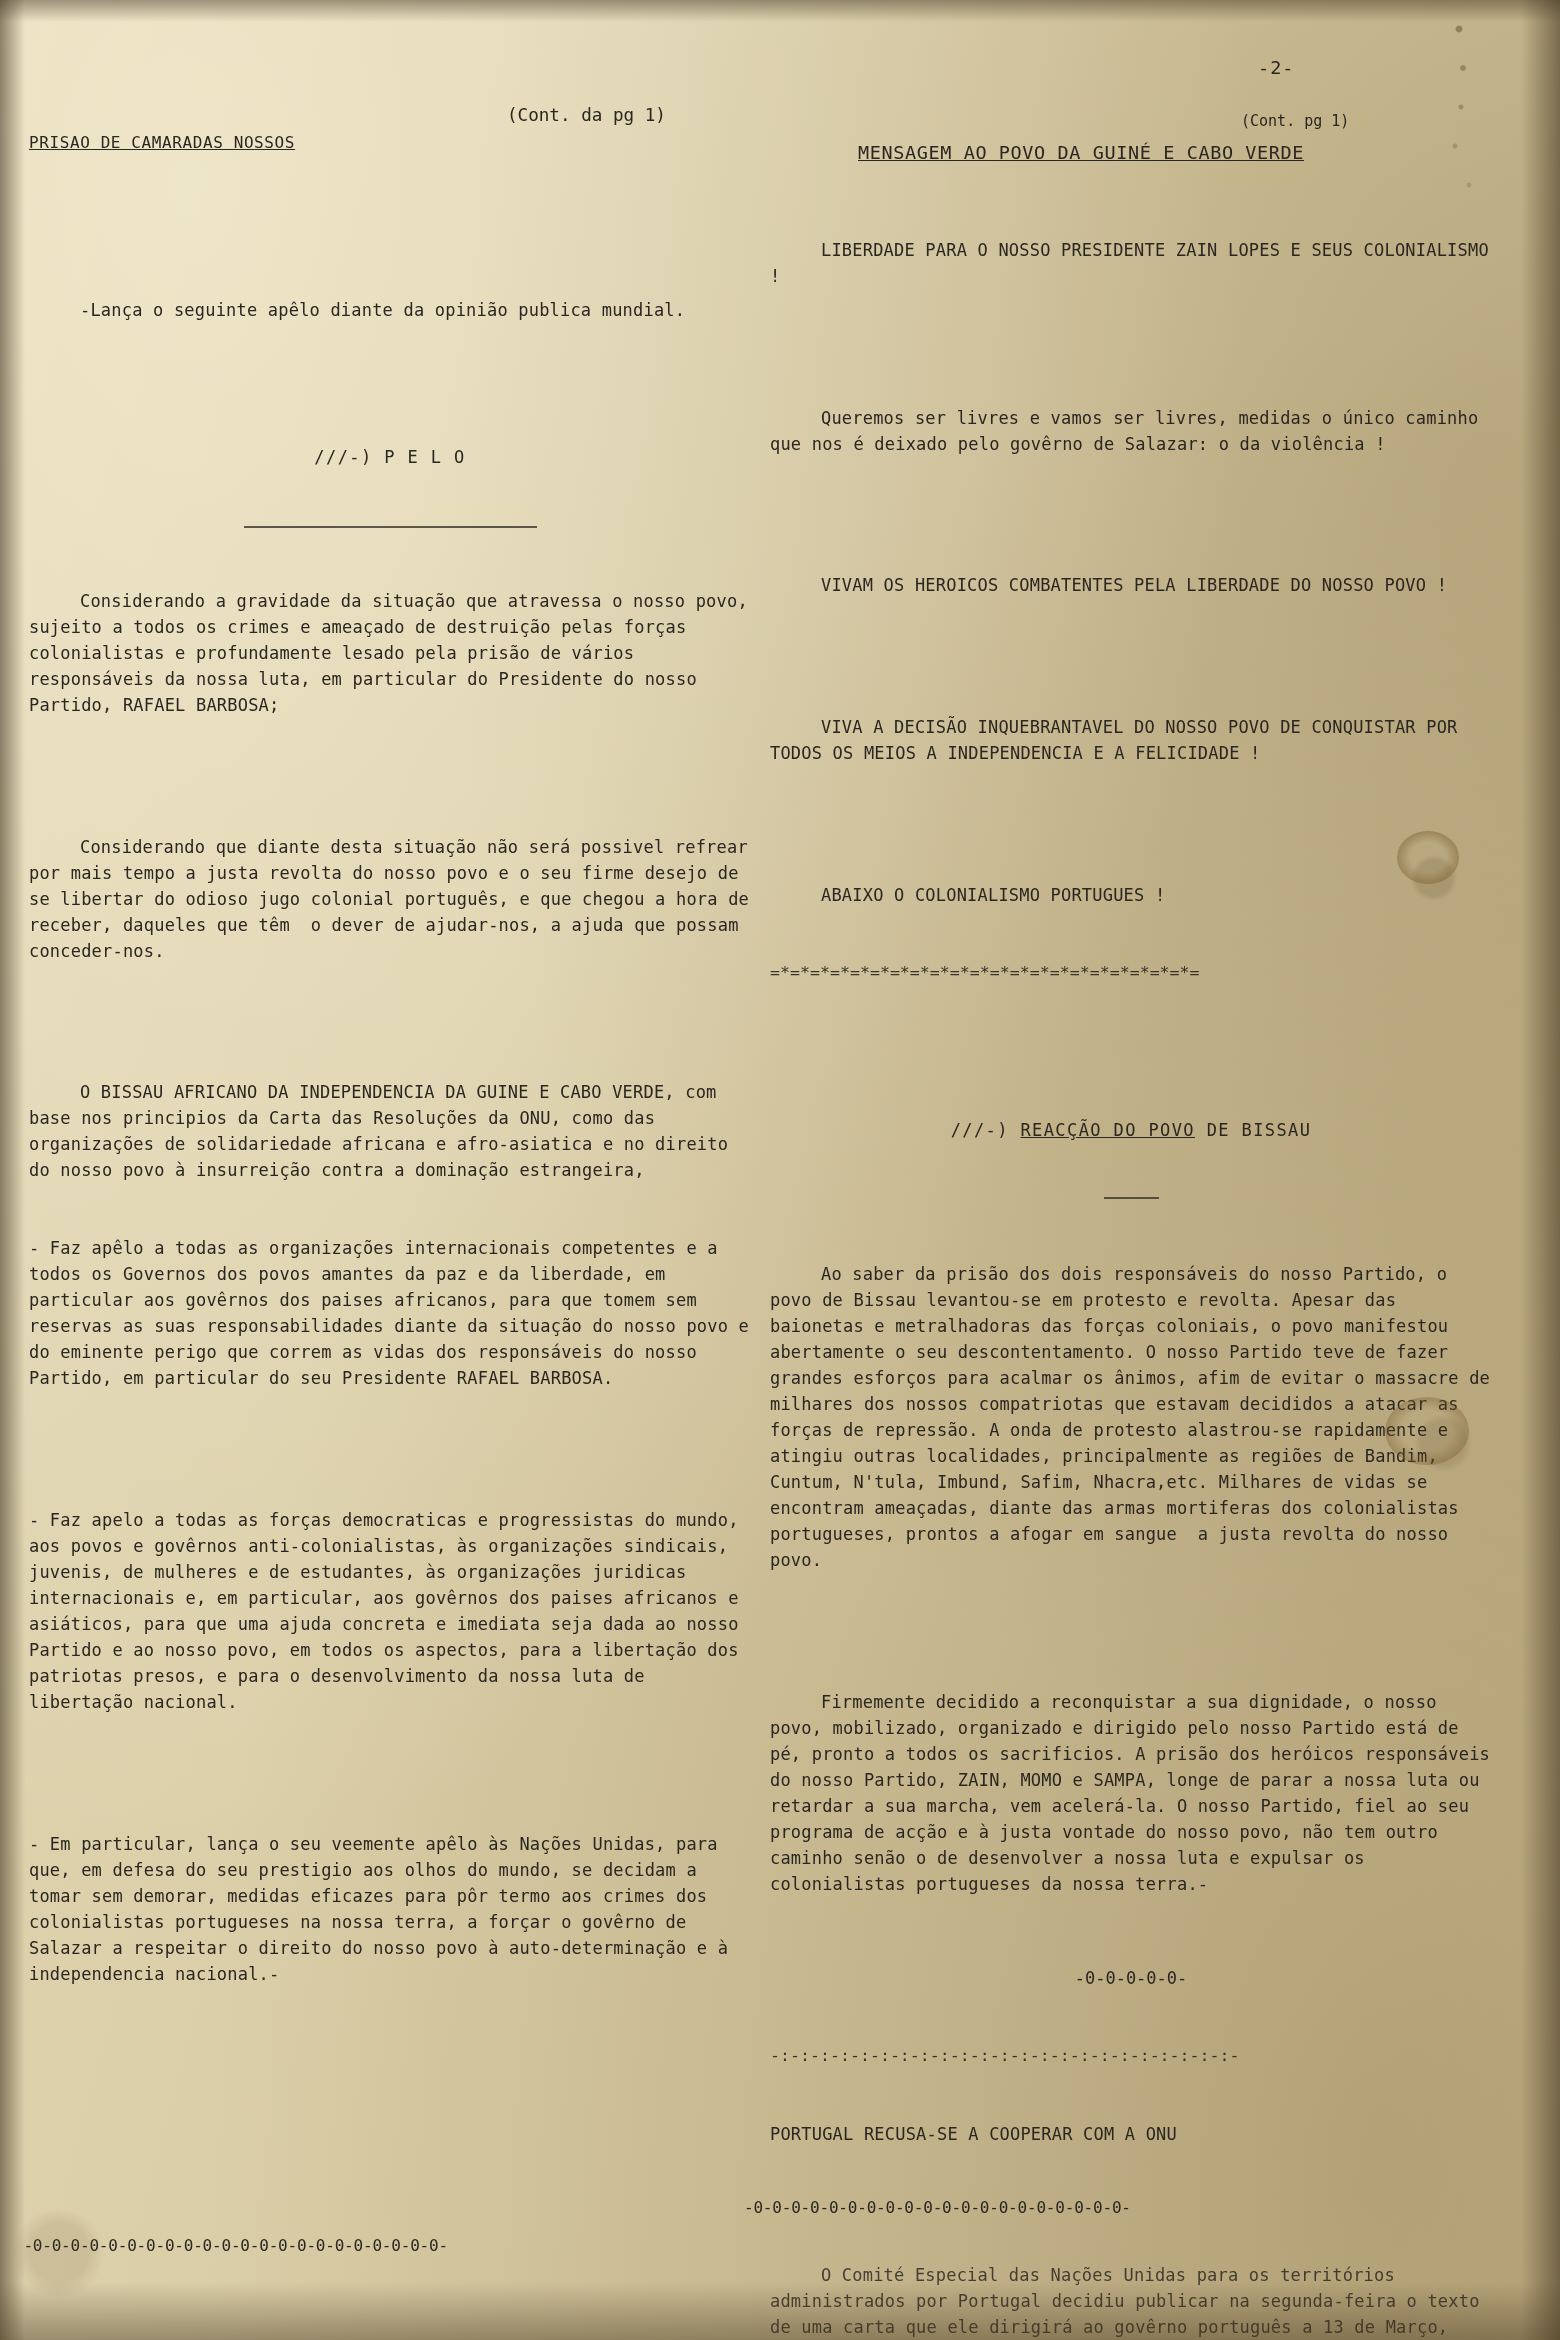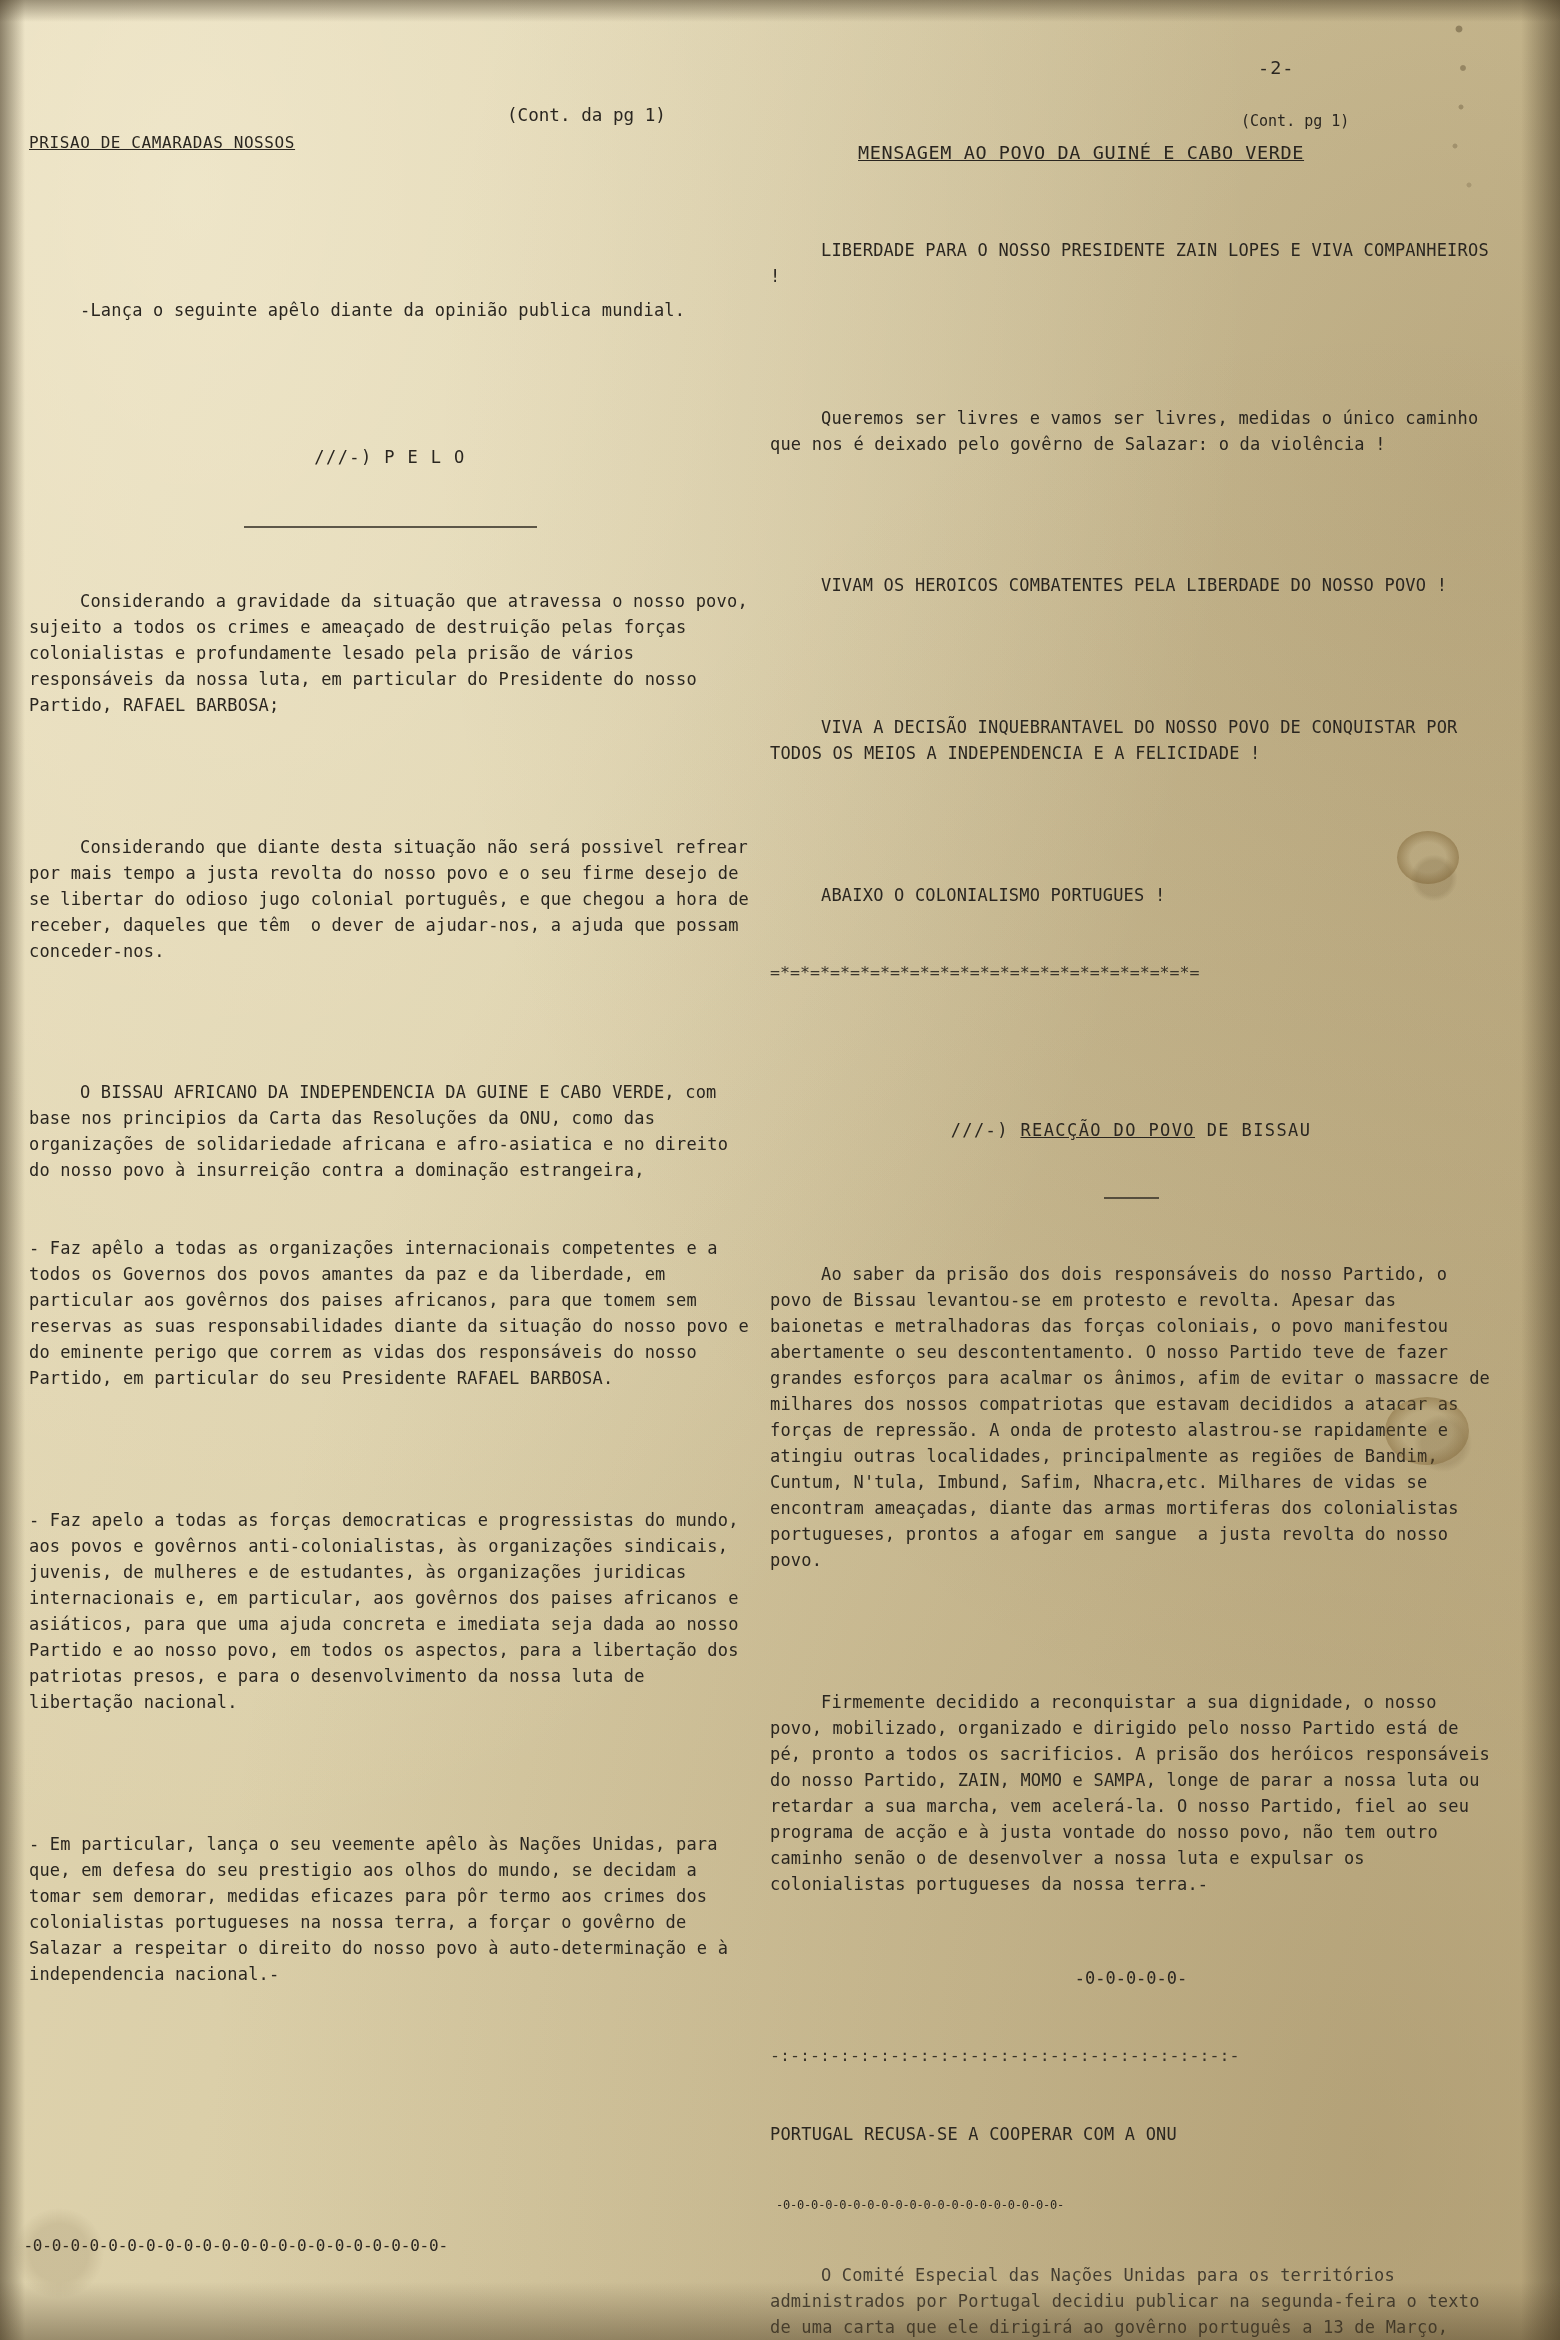--- a/index.html
+++ b/index.html
@@ -157,24 +157,24 @@
     top: 2198px;
     width: 722px;
     font-size: 16px;
     letter-spacing: -0.2px;
     white-space: nowrap;
     overflow: hidden;
     margin-top: 38px;
   }
   .footer-rule-right {
     position: absolute;
-    left: 776px;
+    left: 744px;
     top: 2198px;
     width: 741px;
-    font-size: 12px;
+    font-size: 16px;
     letter-spacing: -0.2px;
     white-space: nowrap;
     overflow: hidden;
   }
   .small-dash-line {
     text-align: center;
     letter-spacing: 0px;
     margin-top: 16px;
   }
   .ink-light { opacity: .82; }
@@ -206,21 +206,21 @@
       <div class="gap-sm"></div>
       <p class="p-indent">O BISSAU AFRICANO DA INDEPENDENCIA DA GUINE E CABO VERDE, com base nos principios da Carta das Resoluções da ONU, como das organizações de solidariedade africana e afro-asiatica e no direito do nosso povo à insurreição contra a dominação estrangeira,</p>
       <p>- Faz apêlo a todas as organizações internacionais competentes e a todos os Governos dos povos amantes da paz e da liberdade, em particular aos govêrnos dos paises africanos, para que tomem sem reservas as suas responsabilidades diante da situação do nosso povo e do eminente perigo que correm as vidas dos responsáveis do nosso Partido, em particular do seu Presidente RAFAEL BARBOSA.</p>
       <div class="gap-sm"></div>
       <p>- Faz apelo a todas as forças democraticas e progressistas do mundo, aos povos e govêrnos anti-colonialistas, às organizações sindicais, juvenis, de mulheres e de estudantes, às organizações juridicas internacionais e, em particular, aos govêrnos dos paises africanos e asiáticos, para que uma ajuda concreta e imediata seja dada ao nosso Partido e ao nosso povo, em todos os aspectos, para a libertação dos patriotas presos, e para o desenvolvimento da nossa luta de libertação nacional.</p>
       <div class="gap-sm"></div>
       <p>- Em particular, lança o seu veemente apêlo às Nações Unidas, para que, em defesa do seu prestigio aos olhos do mundo, se decidam a tomar sem demorar, medidas eficazes para pôr termo aos crimes dos colonialistas portugueses na nossa terra, a forçar o govêrno de Salazar a respeitar o direito do nosso povo à auto-determinação e à independencia nacional.-</p>
     </div>
 
     <div class="col col-right body-right">
-      <p class="p-indent">LIBERDADE PARA O NOSSO PRESIDENTE ZAIN LOPES E VIVA COMPANHEIROS !</p>
+      <p class="p-indent">LIBERDADE PARA O NOSSO PRESIDENTE ZAIN LOPES E SEUS COLONIALISMO !</p>
       <div class="gap-sm"></div>
       <p class="p-indent">Queremos ser livres e vamos ser livres, medidas o único caminho que nos é deixado pelo govêrno de Salazar: o da violência !</p>
       <div class="gap-sm"></div>
       <p class="p-indent">VIVAM OS HEROICOS COMBATENTES PELA LIBERDADE DO NOSSO POVO !</p>
       <div class="gap-sm"></div>
       <p class="p-indent">VIVA A DECISÃO INQUEBRANTAVEL DO NOSSO POVO DE CONQUISTAR POR TODOS OS MEIOS A INDEPENDENCIA E A FELICIDADE !</p>
       <div class="gap-sm"></div>
       <p class="p-indent">ABAIXO O COLONIALISMO PORTUGUES !</p>
       <p class="divider">=*=*=*=*=*=*=*=*=*=*=*=*=*=*=*=*=*=*=*=*=*=</p>
       <div class="gap"></div>

